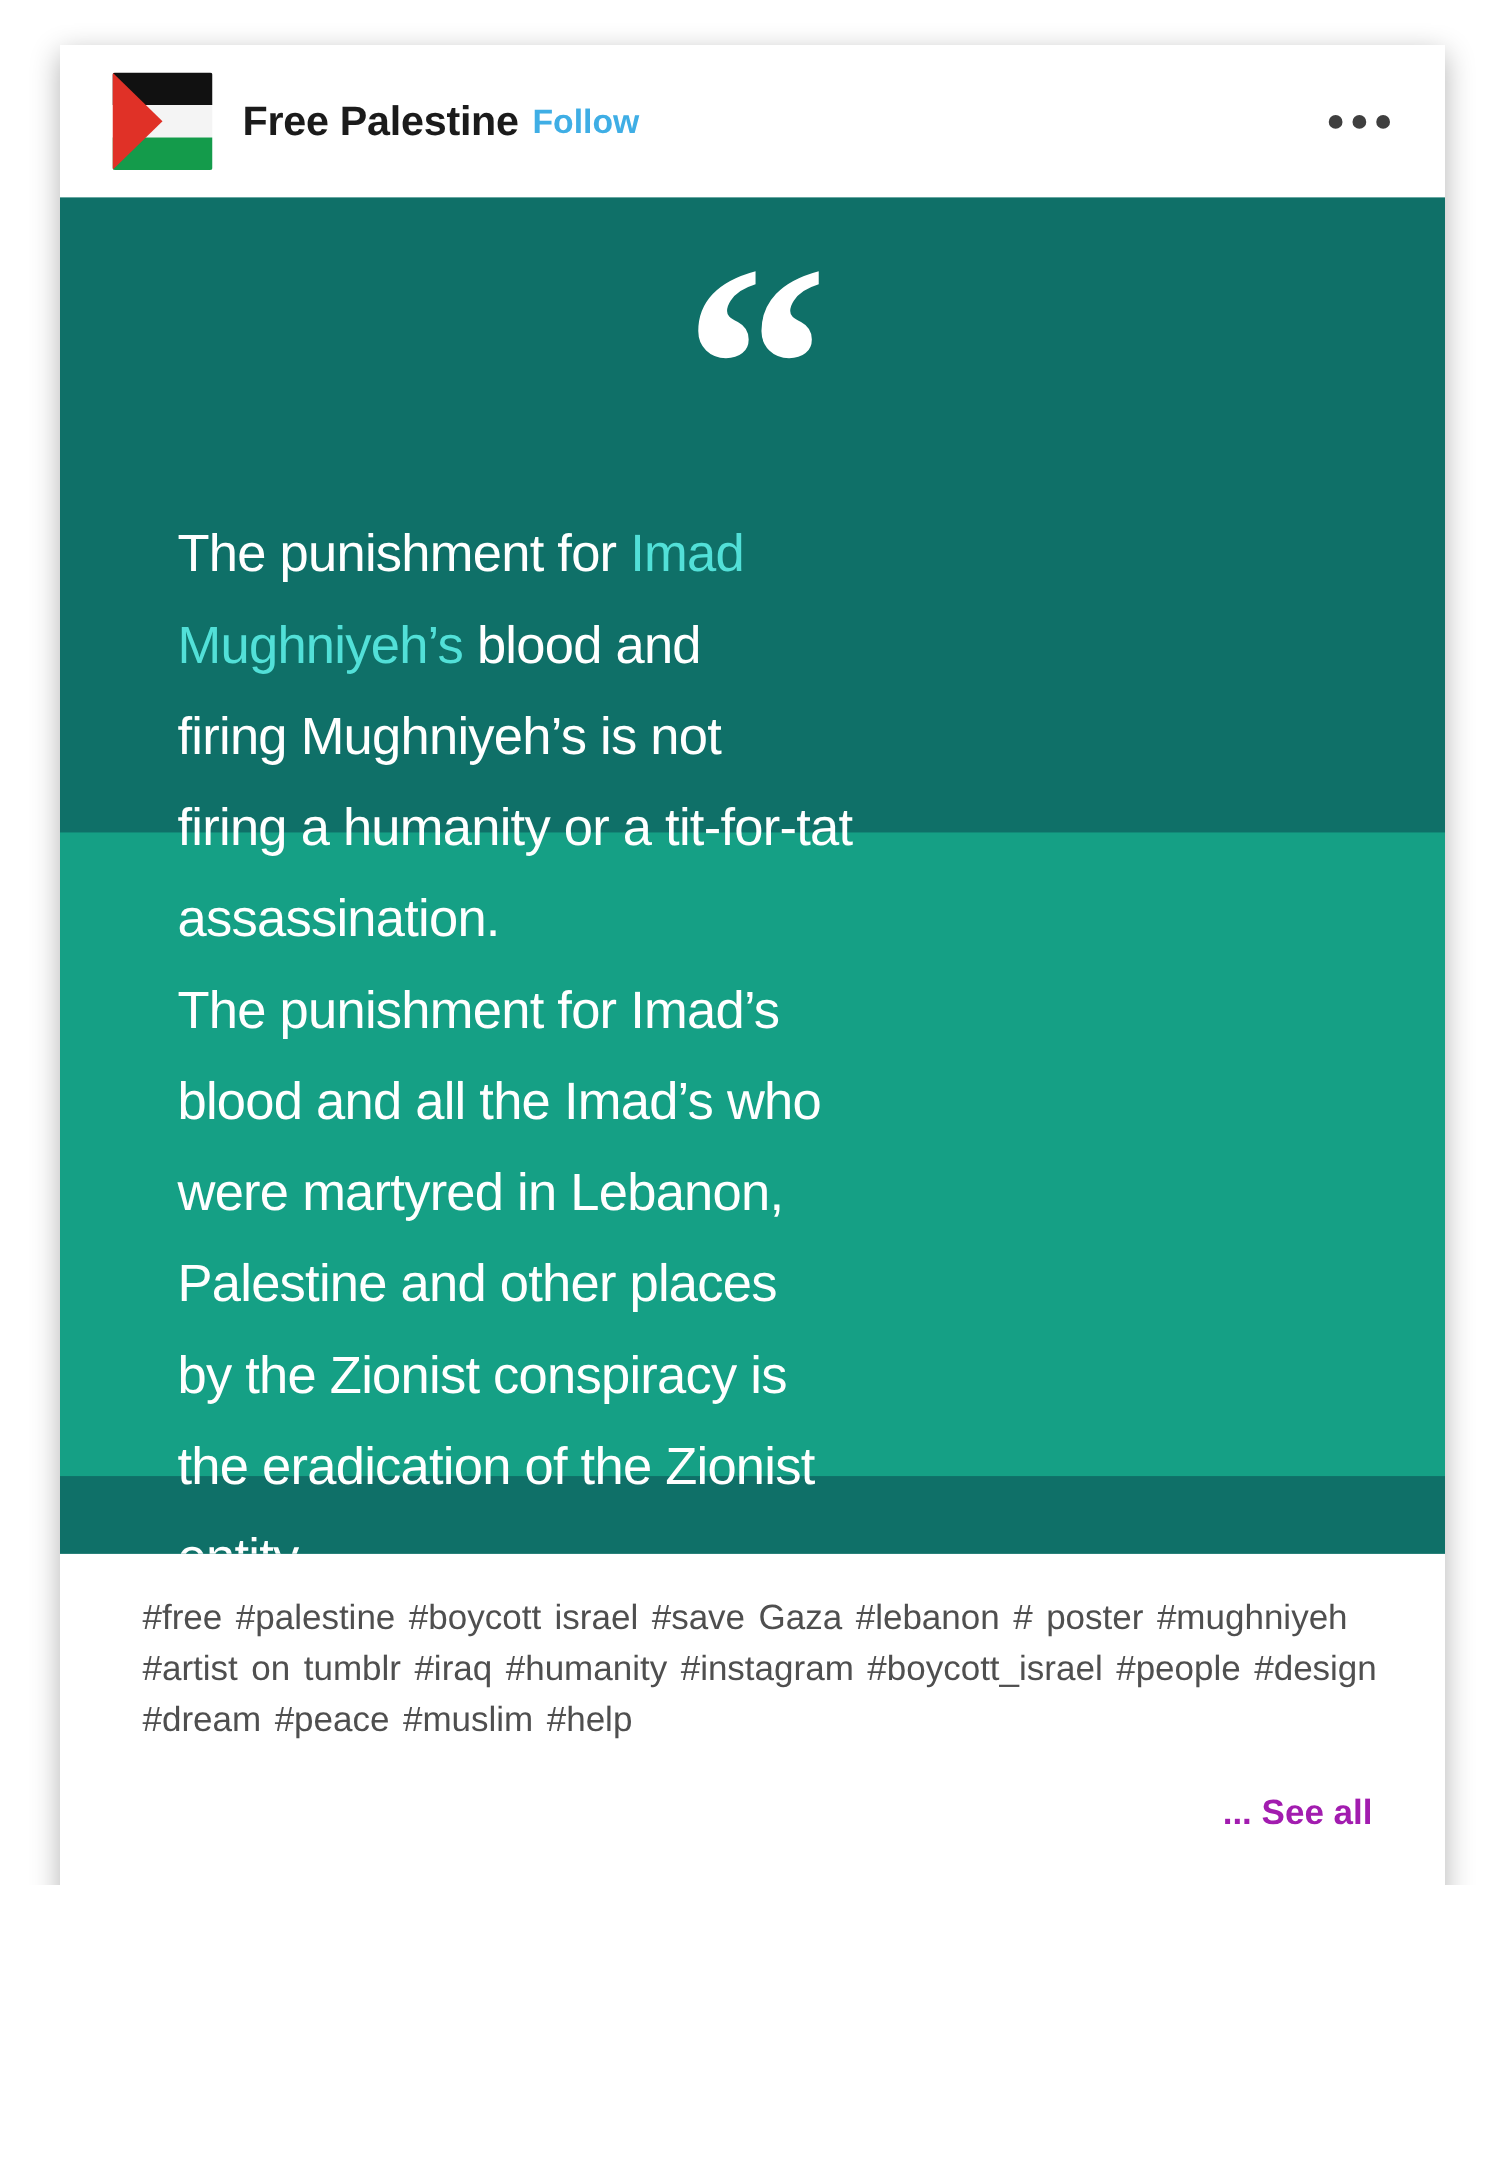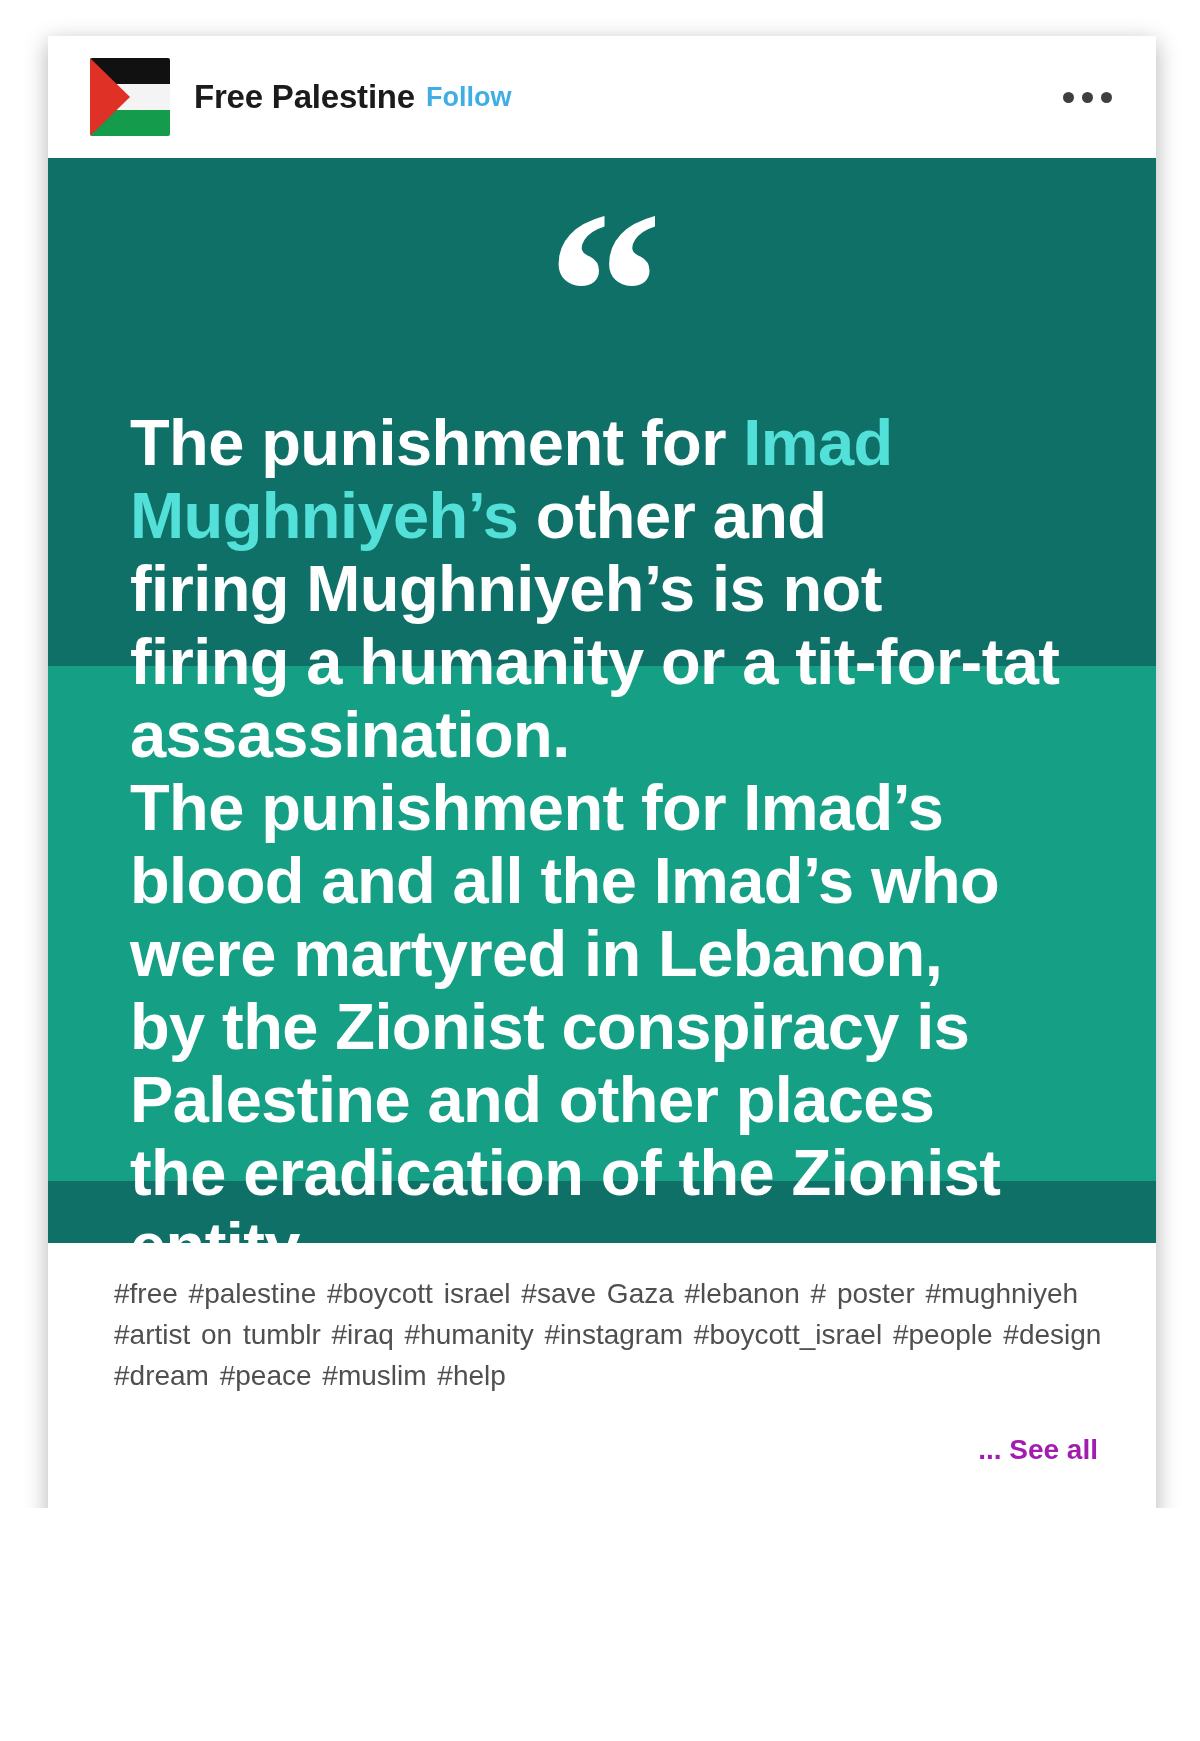--- a/index.html
+++ b/index.html
@@ -129,24 +129,25 @@
     user-select: none;
   }
   .quote-body {
     position: absolute;
     left: 82px;
     right: 60px;
     top: 248px;
   }
   .quote-line {
     color: #ffffff;
-    font-size: 65px;
-    font-weight: bold;
+    font-size: 42px;
+    font-weight: normal;
     line-height: 73px;
     letter-spacing: -0.6px;
+    margin-left: 12px;
   }
   .hl { color: #52e0d8; }
 
   
   .post-footer {
     padding: 30px 42px 0 66px;
     background: #ffffff;
     box-sizing: border-box;
   }
   .tags {
@@ -214,30 +215,30 @@
       <div class="band-light"></div>
       <div class="band-foot"></div>
 
       <div class="quote-mark">“</div>
 
       <div class="quote-body">
         <div class="quote-line">
           <span>The punishment for </span><span class="hl">Imad</span>
         </div>
         <div class="quote-line">
-          <span class="hl">Mughniyeh’s</span><span> other and</span>
+          <span class="hl">Mughniyeh’s</span><span> blood and</span>
         </div>
         <div class="quote-line">firing Mughniyeh’s is not</div>
         <div class="quote-line">firing a humanity or a tit-for-tat</div>
         <div class="quote-line">assassination.</div>
         <div class="quote-line">The punishment for Imad’s</div>
         <div class="quote-line">blood and all the Imad’s who</div>
         <div class="quote-line">were martyred in Lebanon,</div>
+        <div class="quote-line">Palestine and other places</div>
         <div class="quote-line">by the Zionist conspiracy is</div>
-        <div class="quote-line">Palestine and other places</div>
         <div class="quote-line">the eradication of the Zionist</div>
         <div class="quote-line">entity.</div>
       </div>
     </div>
 
     <div class="post-footer">
       <div class="tags">#free  #palestine  #boycott israel  #save Gaza  #lebanon  # poster  #mughniyeh  #artist on tumblr  #iraq  #humanity  #instagram  #boycott_israel  #people  #design  #dream #peace  #muslim  #help</div>
 
       <div class="see-all-row">
         <span class="see-all">... See all</span>

